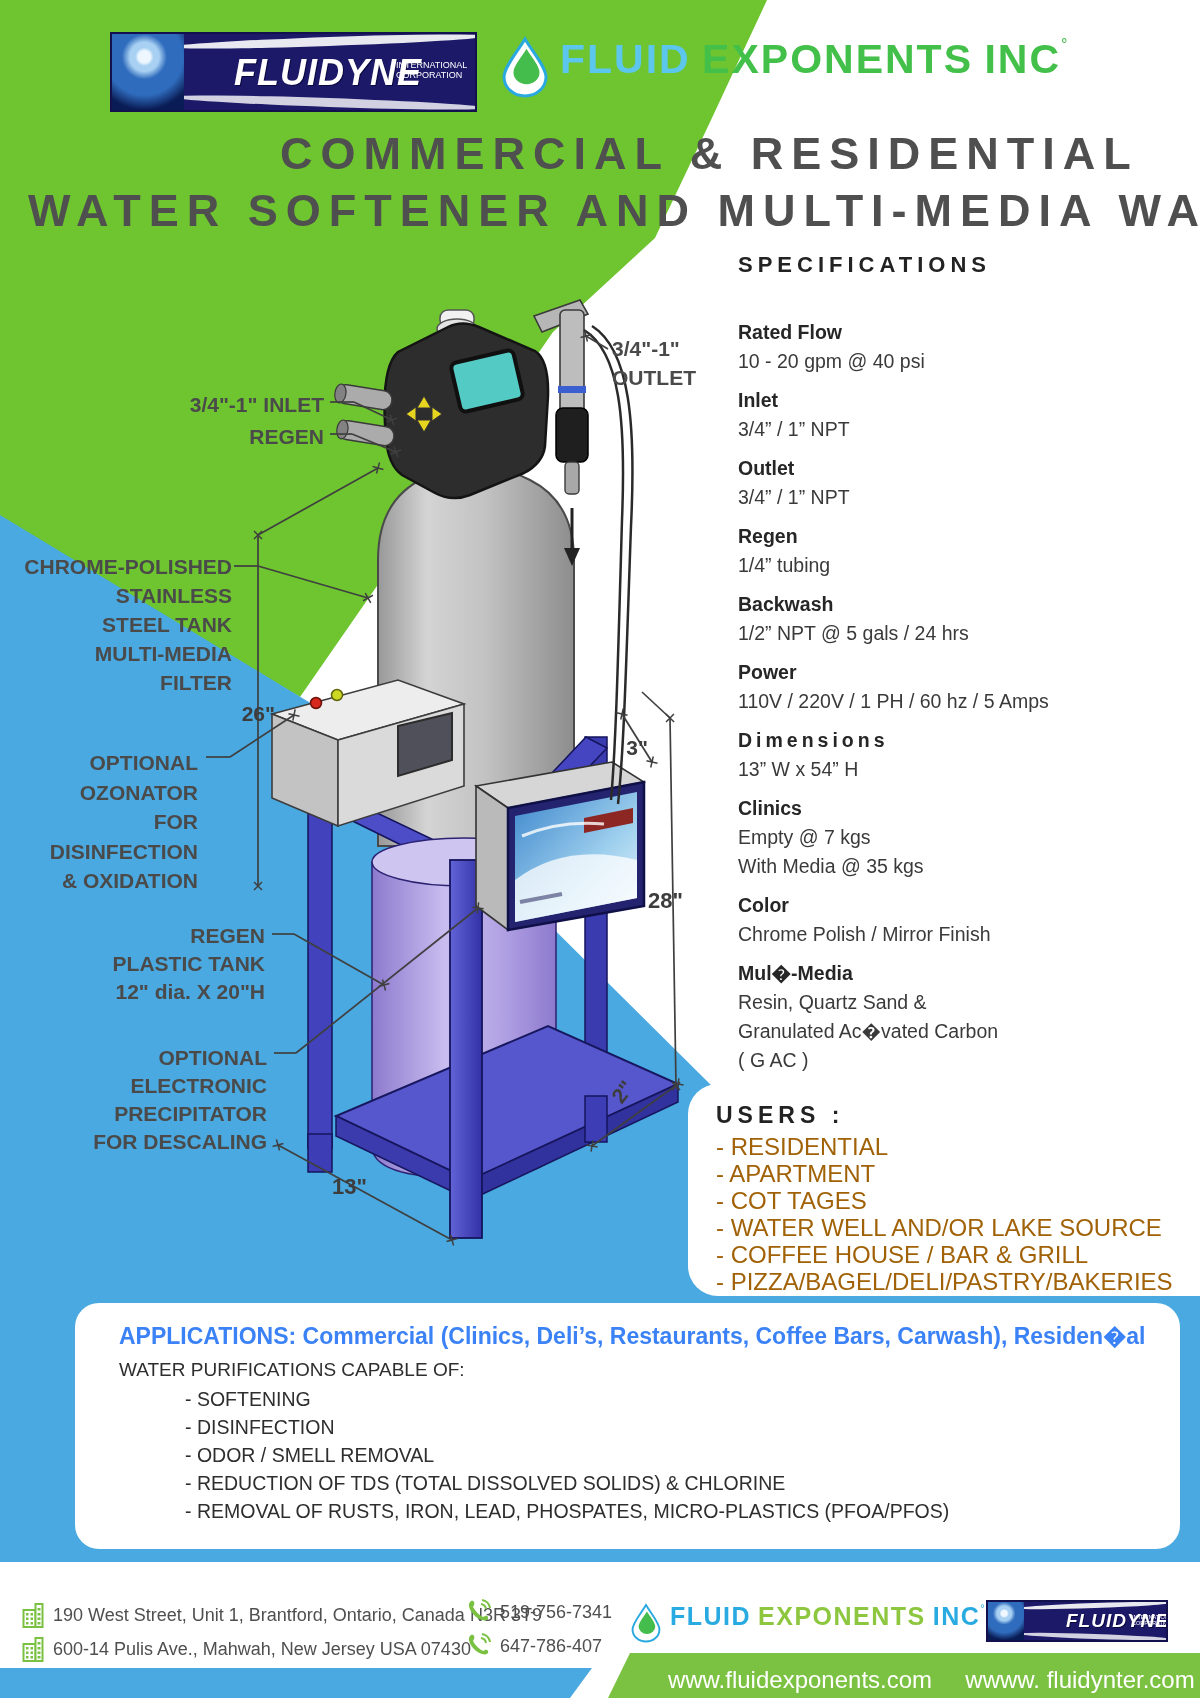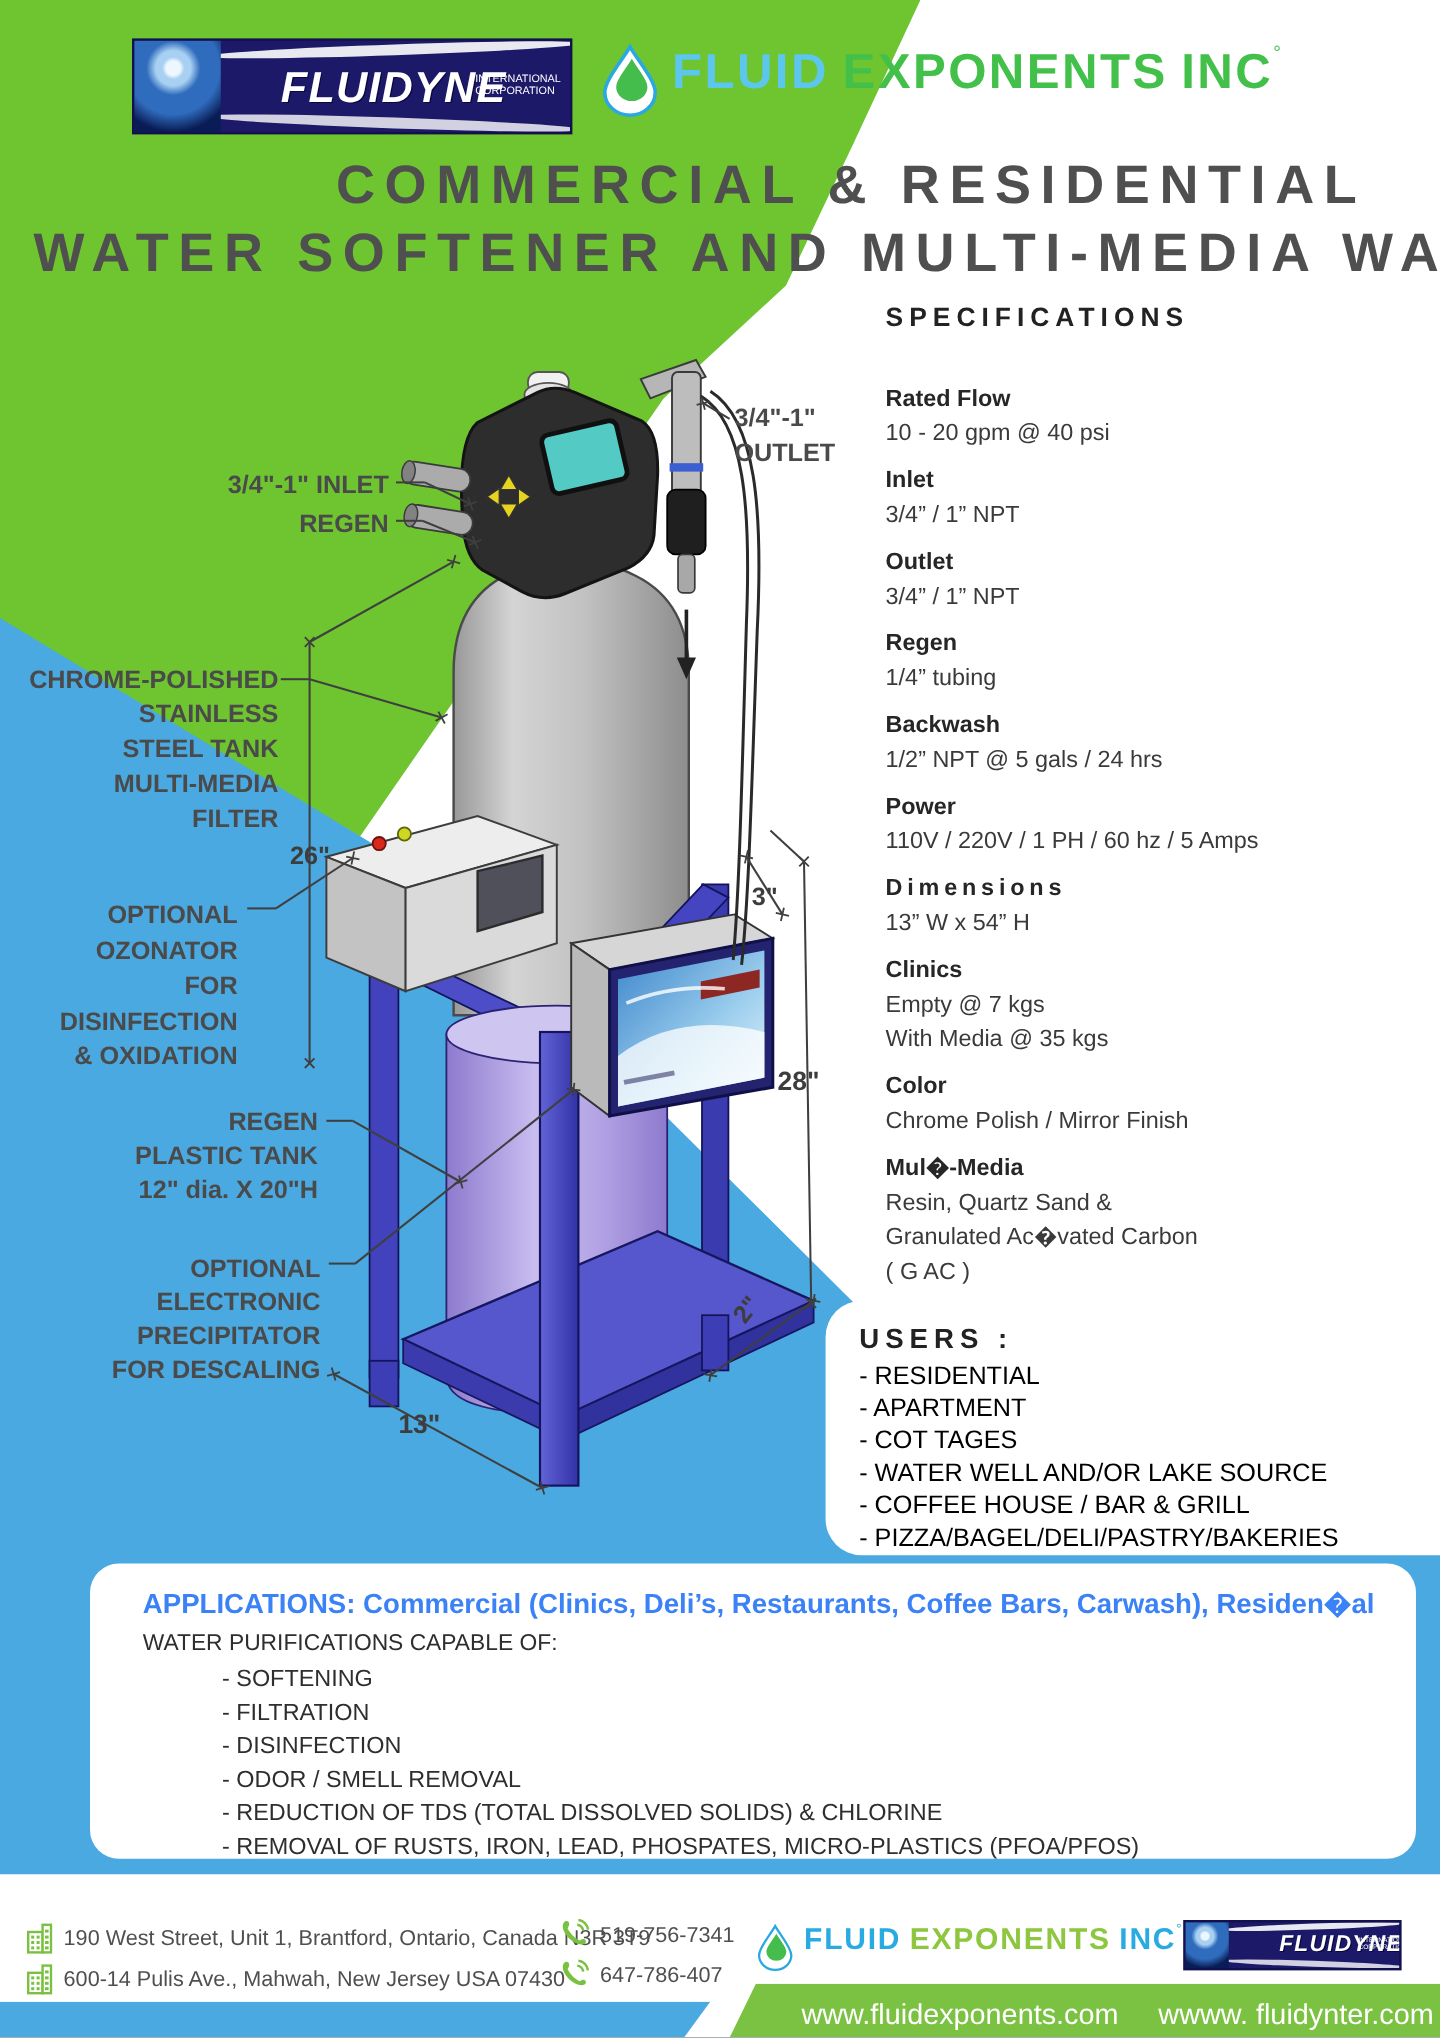--- a/index.html
+++ b/index.html
@@ -31,21 +31,21 @@
   .spec-label.spaced{letter-spacing:4px;}
   .spec-line{font-size:19.5px;line-height:29px;color:#3a3a3a;}
   
   .lbl{position:absolute;font-weight:bold;color:#4a4a4a;text-align:right;font-size:21px;line-height:29px;}
   .lbl.left{text-align:left;}
   .dim{position:absolute;font-weight:bold;color:#3d3d3d;font-size:21px;}
   
   .users-box{position:absolute;left:688px;top:1084px;width:512px;height:212px;background:#fff;
              border-radius:30px 0 0 30px;padding:18px 0 0 28px;box-sizing:border-box;}
   .users-heading{font-size:23px;font-weight:bold;letter-spacing:5px;color:#222;}
-  .users-item{font-size:21px;line-height:27px;color:#000000;}
+  .users-item{font-size:24px;line-height:27px;color:#a16207;}
   .users-list{margin-top:4px;}
   
   .apps-box{position:absolute;left:75px;top:1303px;width:1105px;height:246px;background:#fff;
             border-radius:24px;padding:16px 0 0 44px;box-sizing:border-box;overflow:hidden;}
   .apps-heading{font-size:23px;font-weight:bold;color:#3b82f6;white-space:nowrap;}
   .apps-sub{font-size:19px;color:#2e2e2e;margin-top:8px;}
   .apps-item{font-size:19.5px;line-height:28px;color:#2e2e2e;margin-left:66px;}
   .apps-list{margin-top:4px;}
   
   .addr-row{position:absolute;left:22px;width:600px;height:30px;display:flex;align-items:center;}
@@ -304,21 +304,20 @@
       <div class="users-item">- COFFEE HOUSE / BAR &amp; GRILL</div>
       <div class="users-item">- PIZZA/BAGEL/DELI/PASTRY/BAKERIES</div>
     </div>
   </div>
 
   <div class="apps-box">
     <div class="apps-heading">APPLICATIONS: Commercial (Clinics, Deli’s, Restaurants, Coffee Bars, Carwash), Residen�al</div>
     <div class="apps-sub">WATER PURIFICATIONS CAPABLE OF:</div>
     <div class="apps-list">
       <div class="apps-item">- SOFTENING</div>
-      <div class="apps-item">- FILTRATION</div>
       <div class="apps-item">- DISINFECTION</div>
       <div class="apps-item">- ODOR / SMELL REMOVAL</div>
       <div class="apps-item">- REDUCTION OF TDS (TOTAL DISSOLVED SOLIDS) &amp; CHLORINE</div>
       <div class="apps-item">- REMOVAL OF RUSTS, IRON, LEAD, PHOSPATES, MICRO-PLASTICS (PFOA/PFOS)</div>
     </div>
   </div>
 
   <div class="addr-row" style="top:1600px;">
     <svg width="22" height="27" viewBox="0 0 22 27">
       <rect x="1.5" y="8" width="12" height="17" fill="#ffffff" stroke="#7ac142" stroke-width="2"></rect>

